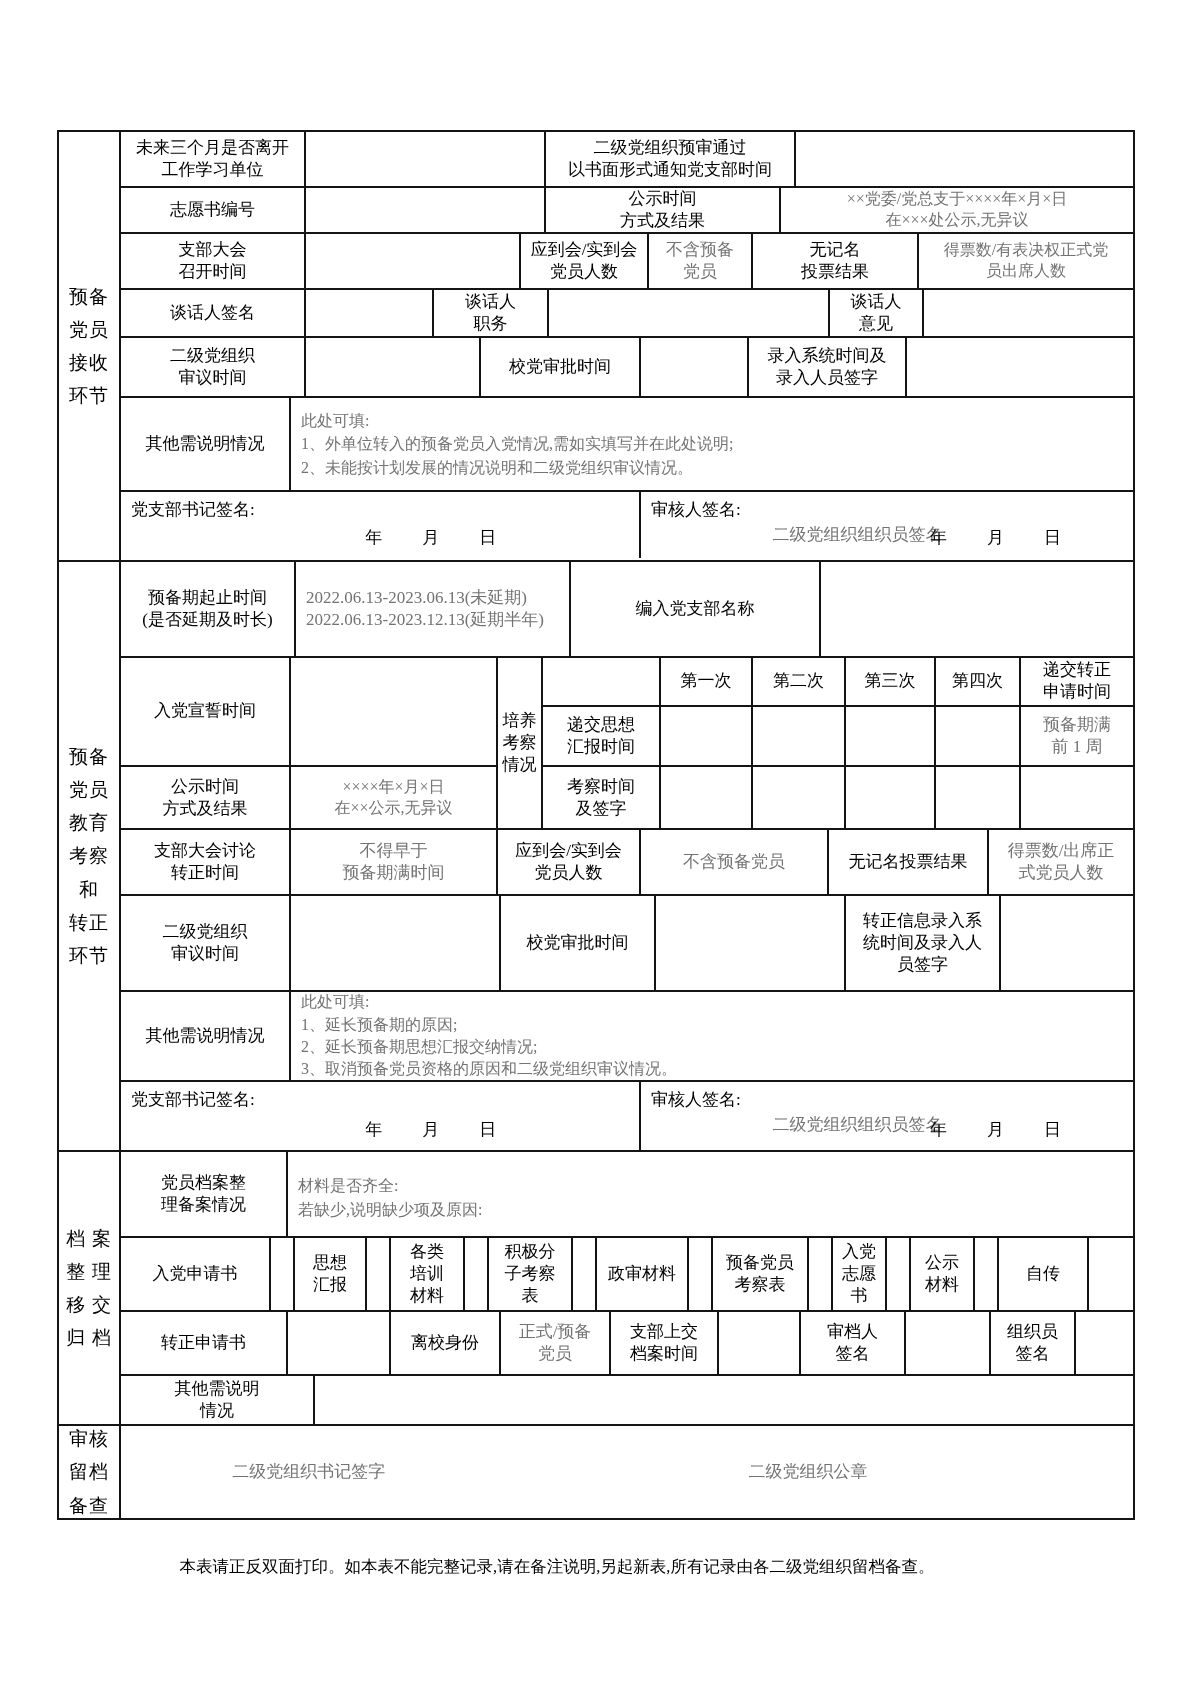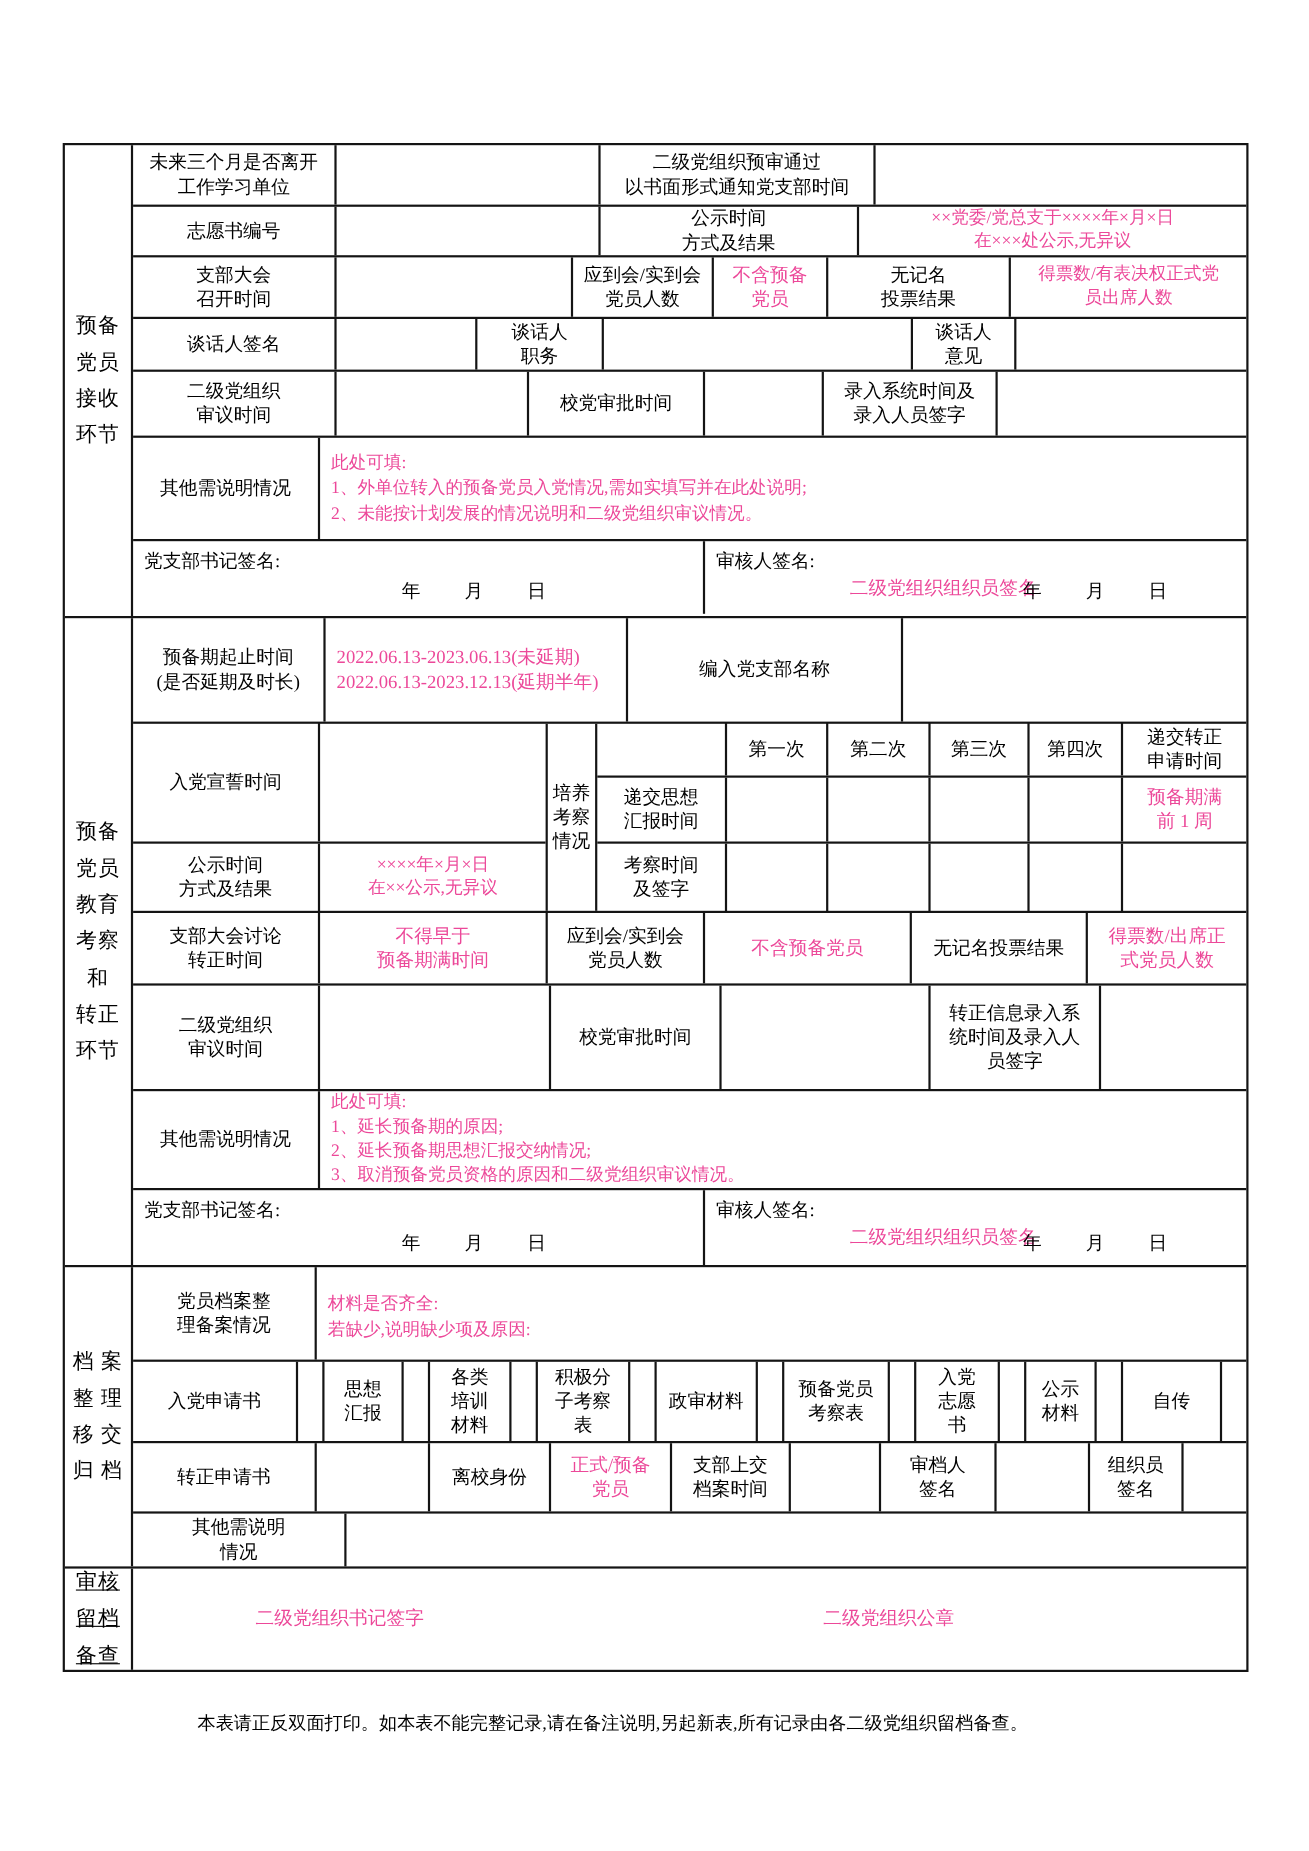--- a/index.html
+++ b/index.html
@@ -7,40 +7,40 @@
   body {
     width:1190px; height:1683px; position:relative;
     font-family:"Liberation Serif","DejaVu Serif",serif;
     color:#000; font-size:17px;
   }
   .tbl {
     position:absolute; left:57px; top:130px; width:1078px;
     border:2px solid #141414; background:#fff;
   }
   .sec { display:flex; border-bottom:2px solid #141414; }
-  .sec.last { border-bottom:none;text-decoration:underline; }
+  .sec.last { border-bottom:none; }
   .side {
     width:62px; flex:0 0 62px; border-right:2px solid #141414;
     display:flex; align-items:center; justify-content:center;
     text-align:center; white-space:pre-line;
     font-size:19px; line-height:1.75; letter-spacing:1px;
   }
   .cont { flex:1 1 auto; display:flex; flex-direction:column; min-width:0; }
   .row { display:flex; border-bottom:2px solid #141414; flex:0 0 auto; }
   .row.last { border-bottom:none; }
   .c {
     border-right:2px solid #141414;
     display:flex; align-items:center; justify-content:center;
     text-align:center; white-space:pre-line; line-height:1.3;
     padding:2px 4px; overflow:hidden; min-width:0;
   }
   .c.end { border-right:none; }
   .fx { flex:1 1 auto; }
   .lt { justify-content:flex-start; text-align:left; padding-left:10px; }
-  .red { color:#ec4899; }
+  .red { color:#737373; }
   .col { display:flex; flex-direction:column;justify-content:center; }
   .sig { position:relative; display:block; }
   .sig-t { position:absolute; top:7px; left:10px; }
   .sig-d-l { position:absolute; bottom:9px; left:60%; transform:translateX(-50%); letter-spacing:2px; }
   .sig-d-r { position:absolute; bottom:9px; right:70px; letter-spacing:2px; }
   .sig-red { position:absolute; top:32px; left:44%; transform:translateX(-50%); white-space:nowrap; }
   .seal-row { position:relative; }
   .seal-a { position:absolute; left:11%; top:50%; transform:translateY(-50%); }
   .seal-b { position:absolute; left:62%; top:50%; transform:translateY(-50%); }
   .note {
@@ -263,21 +263,21 @@
         <div class="c" style="width:24px"></div>
         <div class="c" style="width:84px">积极分
 子考察
 表</div>
         <div class="c" style="width:24px"></div>
         <div class="c" style="width:92px">政审材料</div>
         <div class="c" style="width:24px"></div>
         <div class="c" style="width:96px">预备党员
 考察表</div>
         <div class="c" style="width:24px"></div>
-        <div class="c" style="width:76px">入党
+        <div class="c" style="width:54px">入党
 志愿
 书</div>
         <div class="c" style="width:24px"></div>
         <div class="c" style="width:64px">公示
 材料</div>
         <div class="c" style="width:24px"></div>
         <div class="c" style="width:90px">自传</div>
         <div class="c fx end"></div>
       </div>
       <div class="row" style="height:64px">

